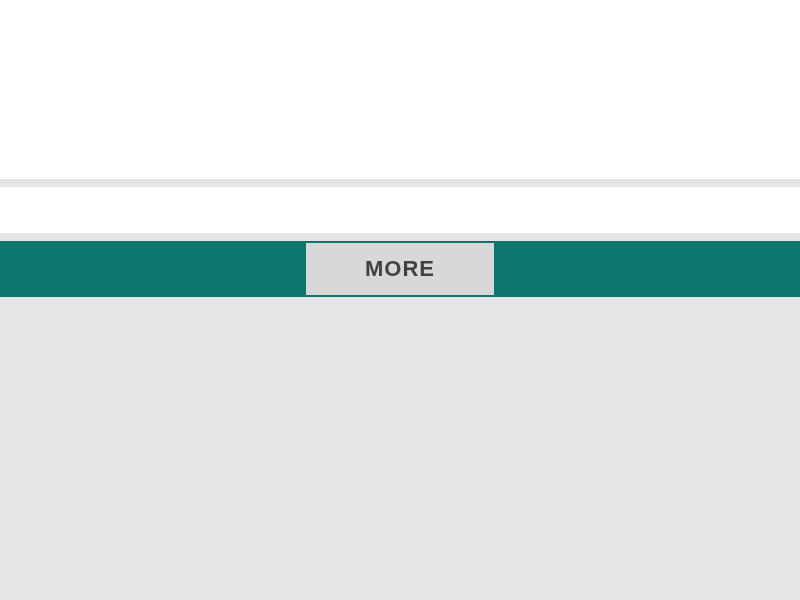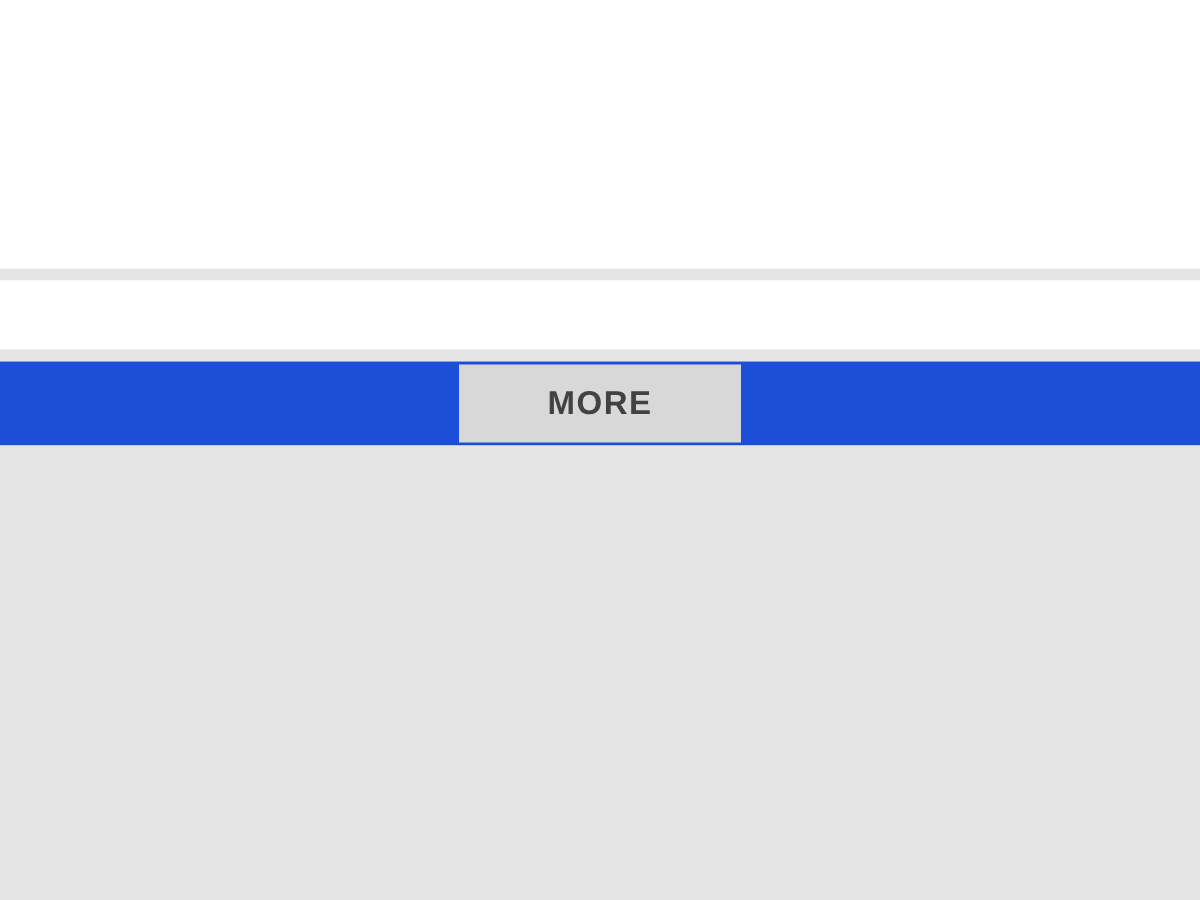--- a/index.html
+++ b/index.html
@@ -30,21 +30,21 @@
       background: #ffffff;
     }
     .divider-2 {
       width: 100%;
       height: 8px;
       background: #e5e5e5;
     }
     .more-row {
       width: 100%;
       height: 56px;
-      background: #1d4ed8;
+      background: #0f766e;
       display: flex;
       align-items: center;
       justify-content: center;
     }
     .more-button {
       width: 188px;
       height: 52px;
       background: #d8d8d8;
       display: flex;
       align-items: center;

